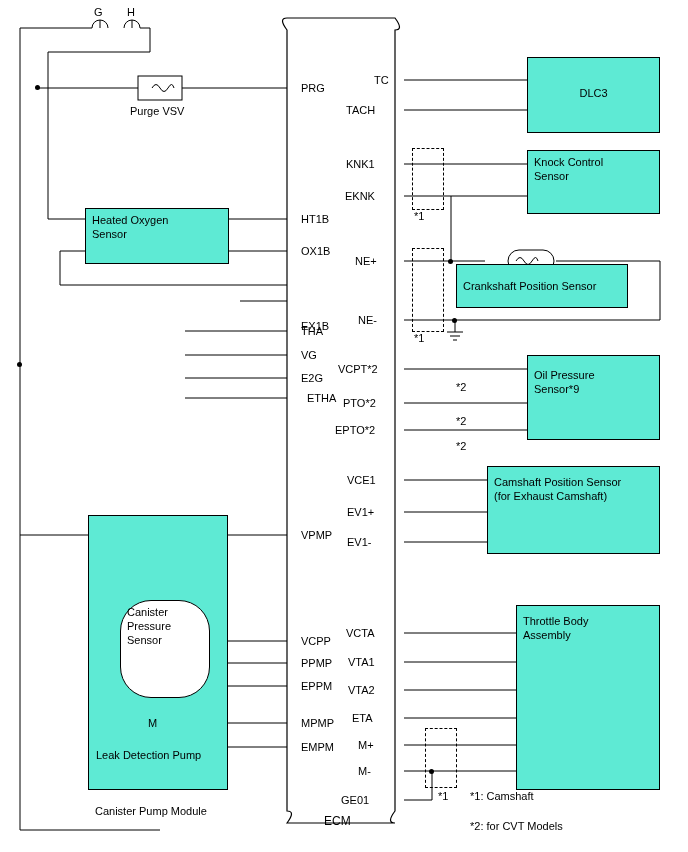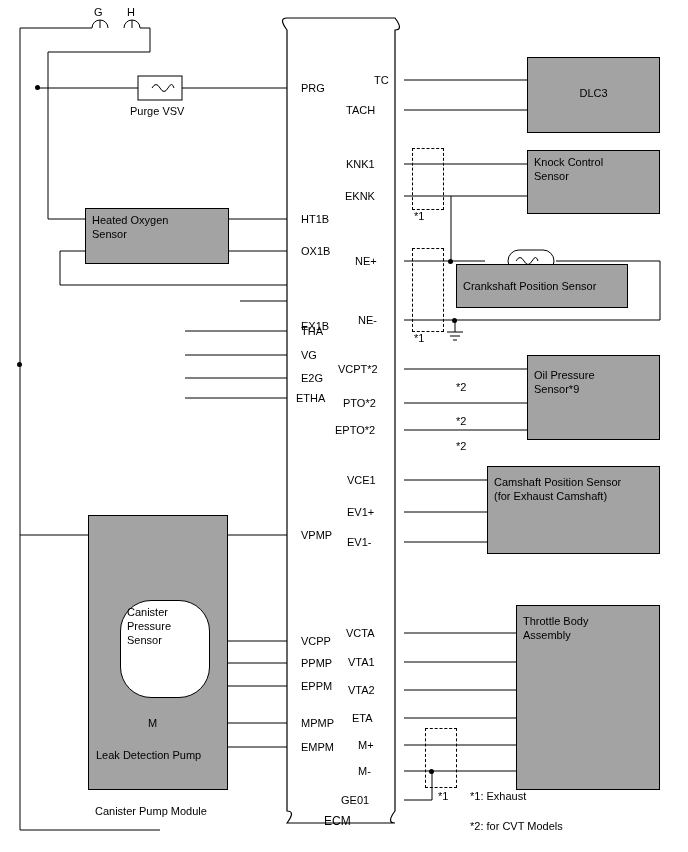--- a/index.html
+++ b/index.html
@@ -1,19 +1,19 @@
 <!DOCTYPE html>
 <html><head>
 <meta charset="utf-8">
 <style>
   html,body{margin:0;padding:0;}
   body{width:688px;height:852px;background:#fff;font-family:"Liberation Sans",sans-serif;color:#000;}
   #sheet{position:relative;width:688px;height:852px;overflow:hidden;}
   .lbl{position:absolute;font-size:11px;line-height:13px;white-space:pre;}
-  .box{position:absolute;border:1px solid #000;background:#a3a3a3;box-sizing:border-box;}
+  .box{position:absolute;border:1px solid #000;background:#5eead4;box-sizing:border-box;}
   .box .txt{position:absolute;left:6px;top:4px;font-size:11px;line-height:14px;white-space:pre;}
   .dash{position:absolute;border:1px dashed #000;box-sizing:border-box;background:transparent;}
   .dot{position:absolute;width:5px;height:5px;background:#000;border-radius:50%;}
   .term{position:absolute;font-size:11px;}
   svg{display:block;overflow:visible;}
   .ecmwrap{position:absolute;left:277px;top:18px;}
 </style>
 </head>
 <body>
 
@@ -177,21 +177,21 @@
 Assembly</div>
   </div>
 
   <div class="term" style="left:301px;top:82px;">PRG</div>
   <div class="term" style="left:301px;top:213px;">HT1B</div>
   <div class="term" style="left:301px;top:245px;">OX1B</div>
   <div class="term" style="left:301px;top:295px;margin-top:25px;">EX1B</div>
   <div class="term" style="left:301px;top:325px;">THA</div>
   <div class="term" style="left:301px;top:349px;">VG</div>
   <div class="term" style="left:301px;top:372px;">E2G</div>
-  <div class="term" style="left:290px;top:392px;padding-left:6px;">ETHA</div>
+  <div class="term" style="left:301px;top:392px;padding-left:6px;">ETHA</div>
   <div class="term" style="left:301px;top:529px;">VPMP</div>
   <div class="term" style="left:301px;top:635px;">VCPP</div>
   <div class="term" style="left:301px;top:657px;">PPMP</div>
   <div class="term" style="left:301px;top:680px;">EPPM</div>
   <div class="term" style="left:301px;top:717px;">MPMP</div>
   <div class="term" style="left:301px;top:741px;">EMPM</div>
 
   <div class="term" style="left:374px;top:74px;">TC</div>
   <div class="term" style="left:346px;top:104px;">TACH</div>
   <div class="term" style="left:346px;top:158px;">KNK1</div>
@@ -213,16 +213,16 @@
   <div class="term" style="left:341px;top:794px;">GE01</div>
 
   <div class="term" style="left:414px;top:210px;">*1</div>
   <div class="term" style="left:414px;top:332px;">*1</div>
   <div class="term" style="left:438px;top:790px;">*1</div>
 
   <div class="term" style="left:456px;top:381px;">*2</div>
   <div class="term" style="left:456px;top:415px;">*2</div>
   <div class="term" style="left:456px;top:440px;">*2</div>
 
-  <div class="lbl" style="left:470px;top:790px;">*1: Exhaust</div>
+  <div class="lbl" style="left:470px;top:790px;">*1: Camshaft</div>
   <div class="lbl" style="left:470px;top:820px;">*2: for CVT Models</div>
 
 </div>
 
 </body></html>

